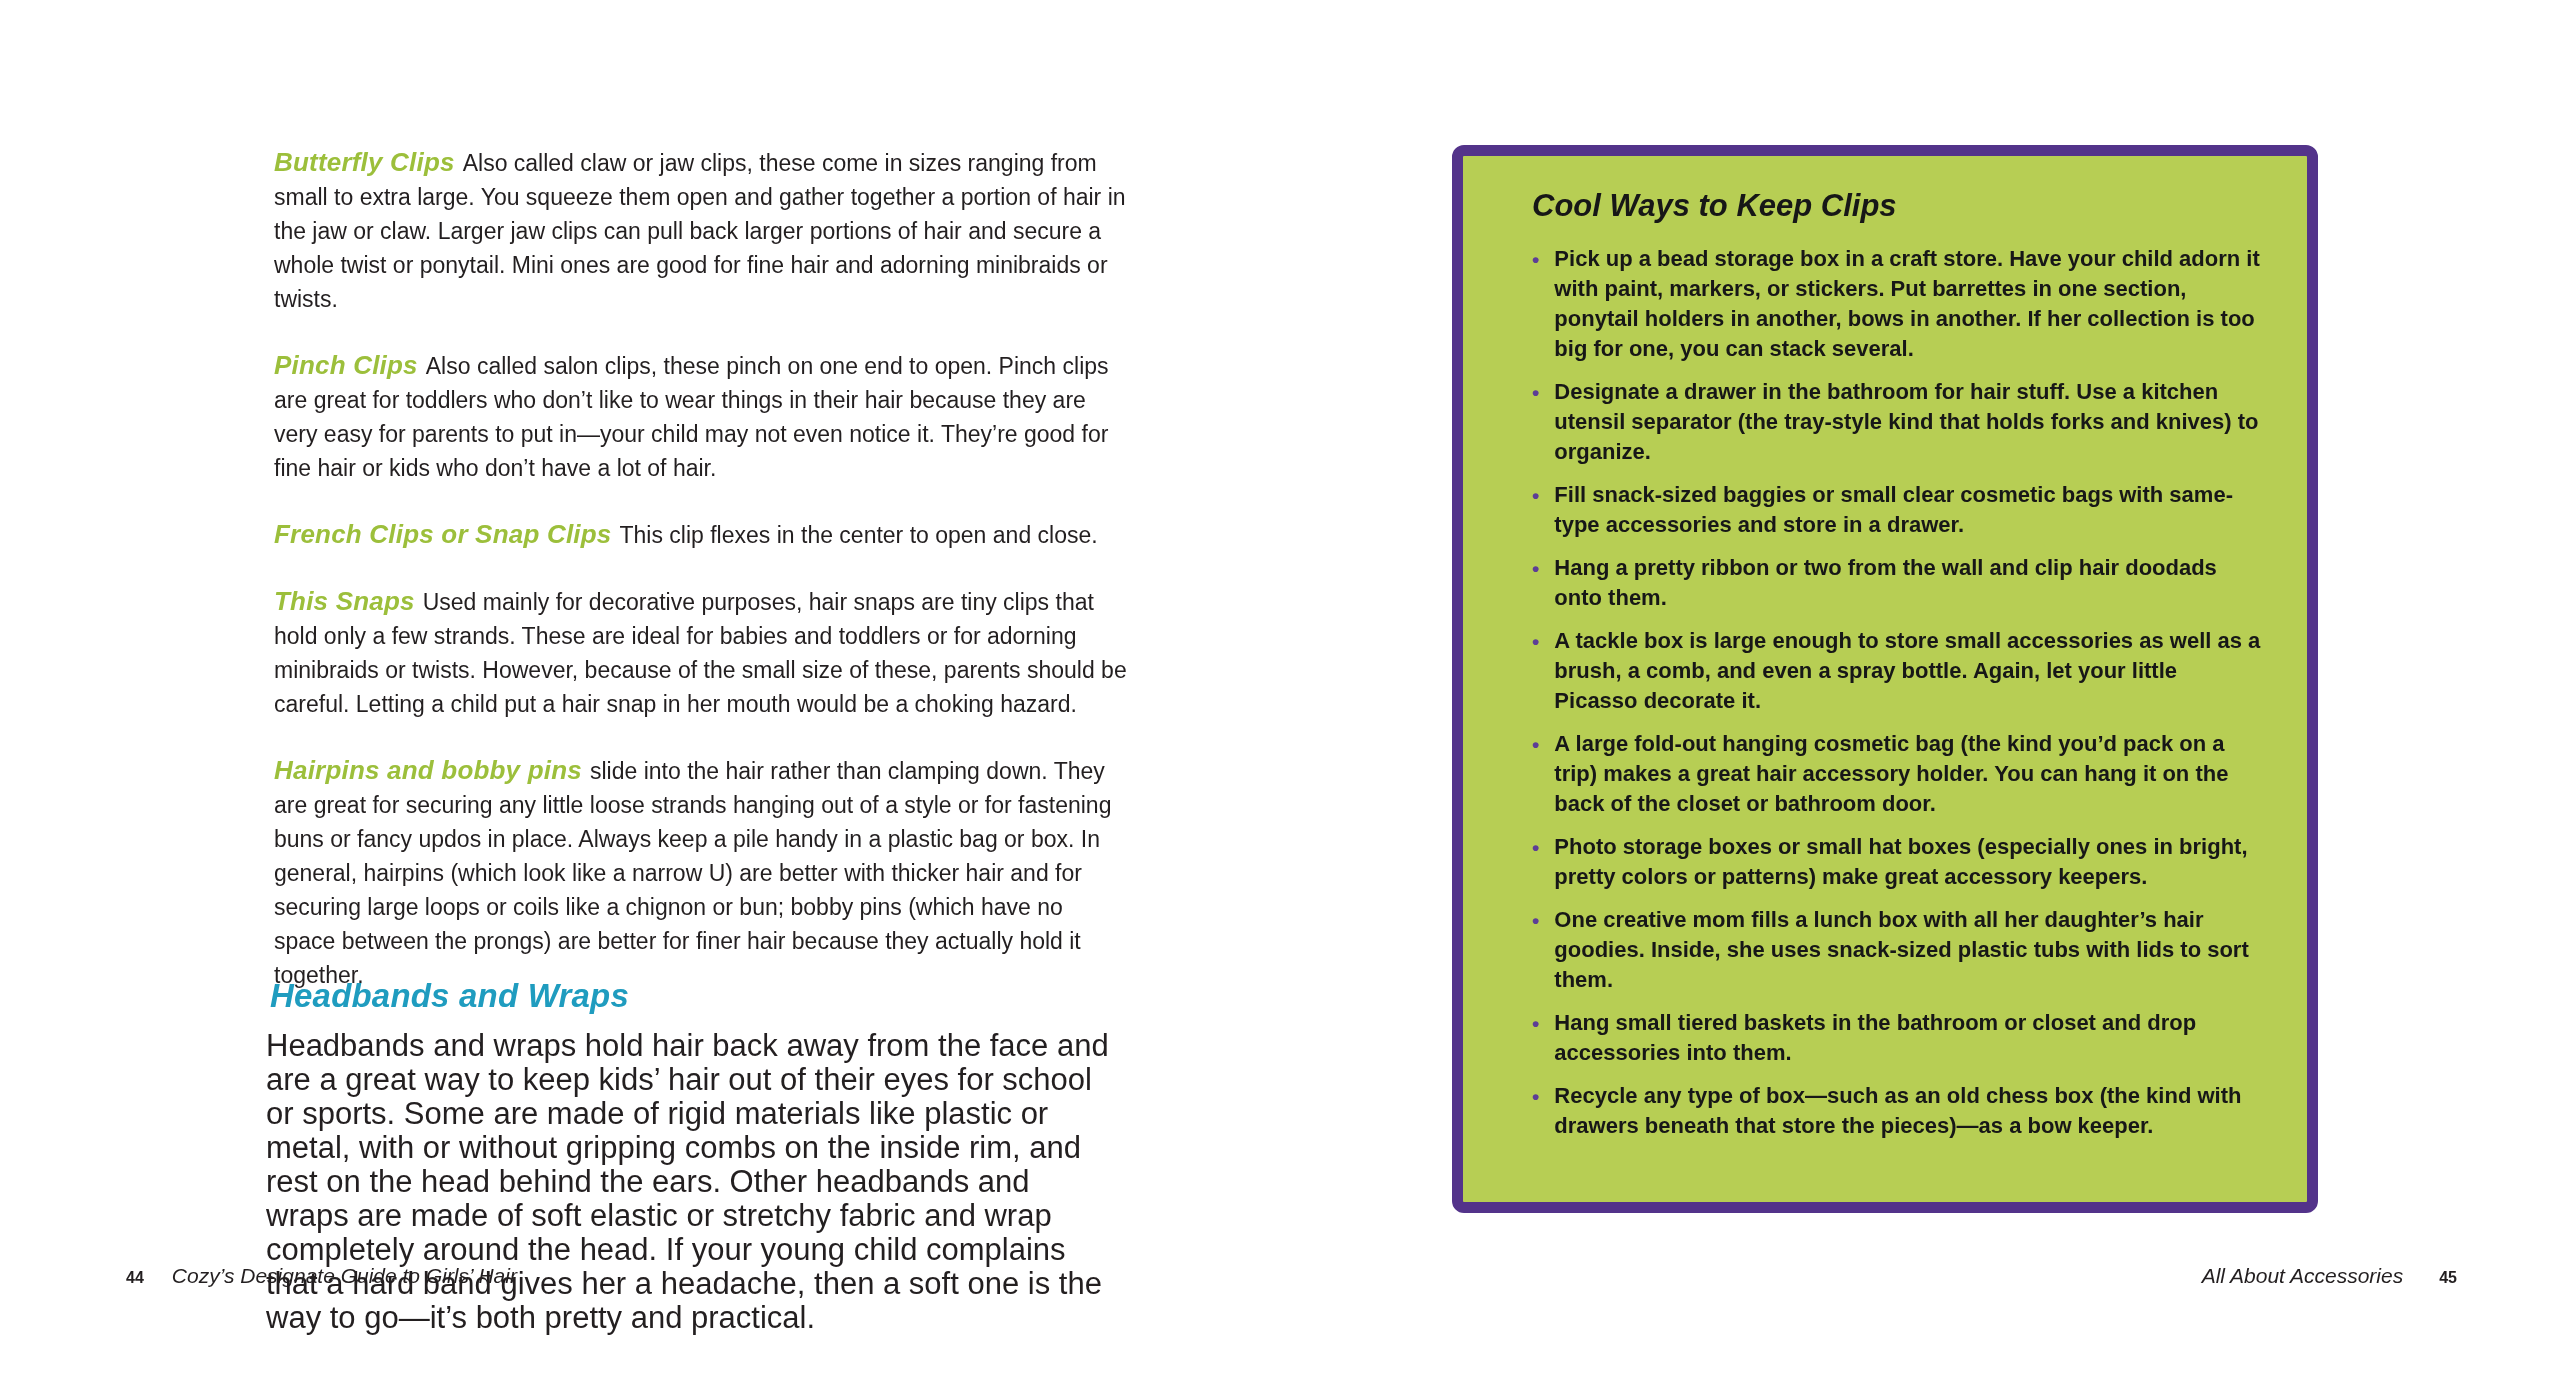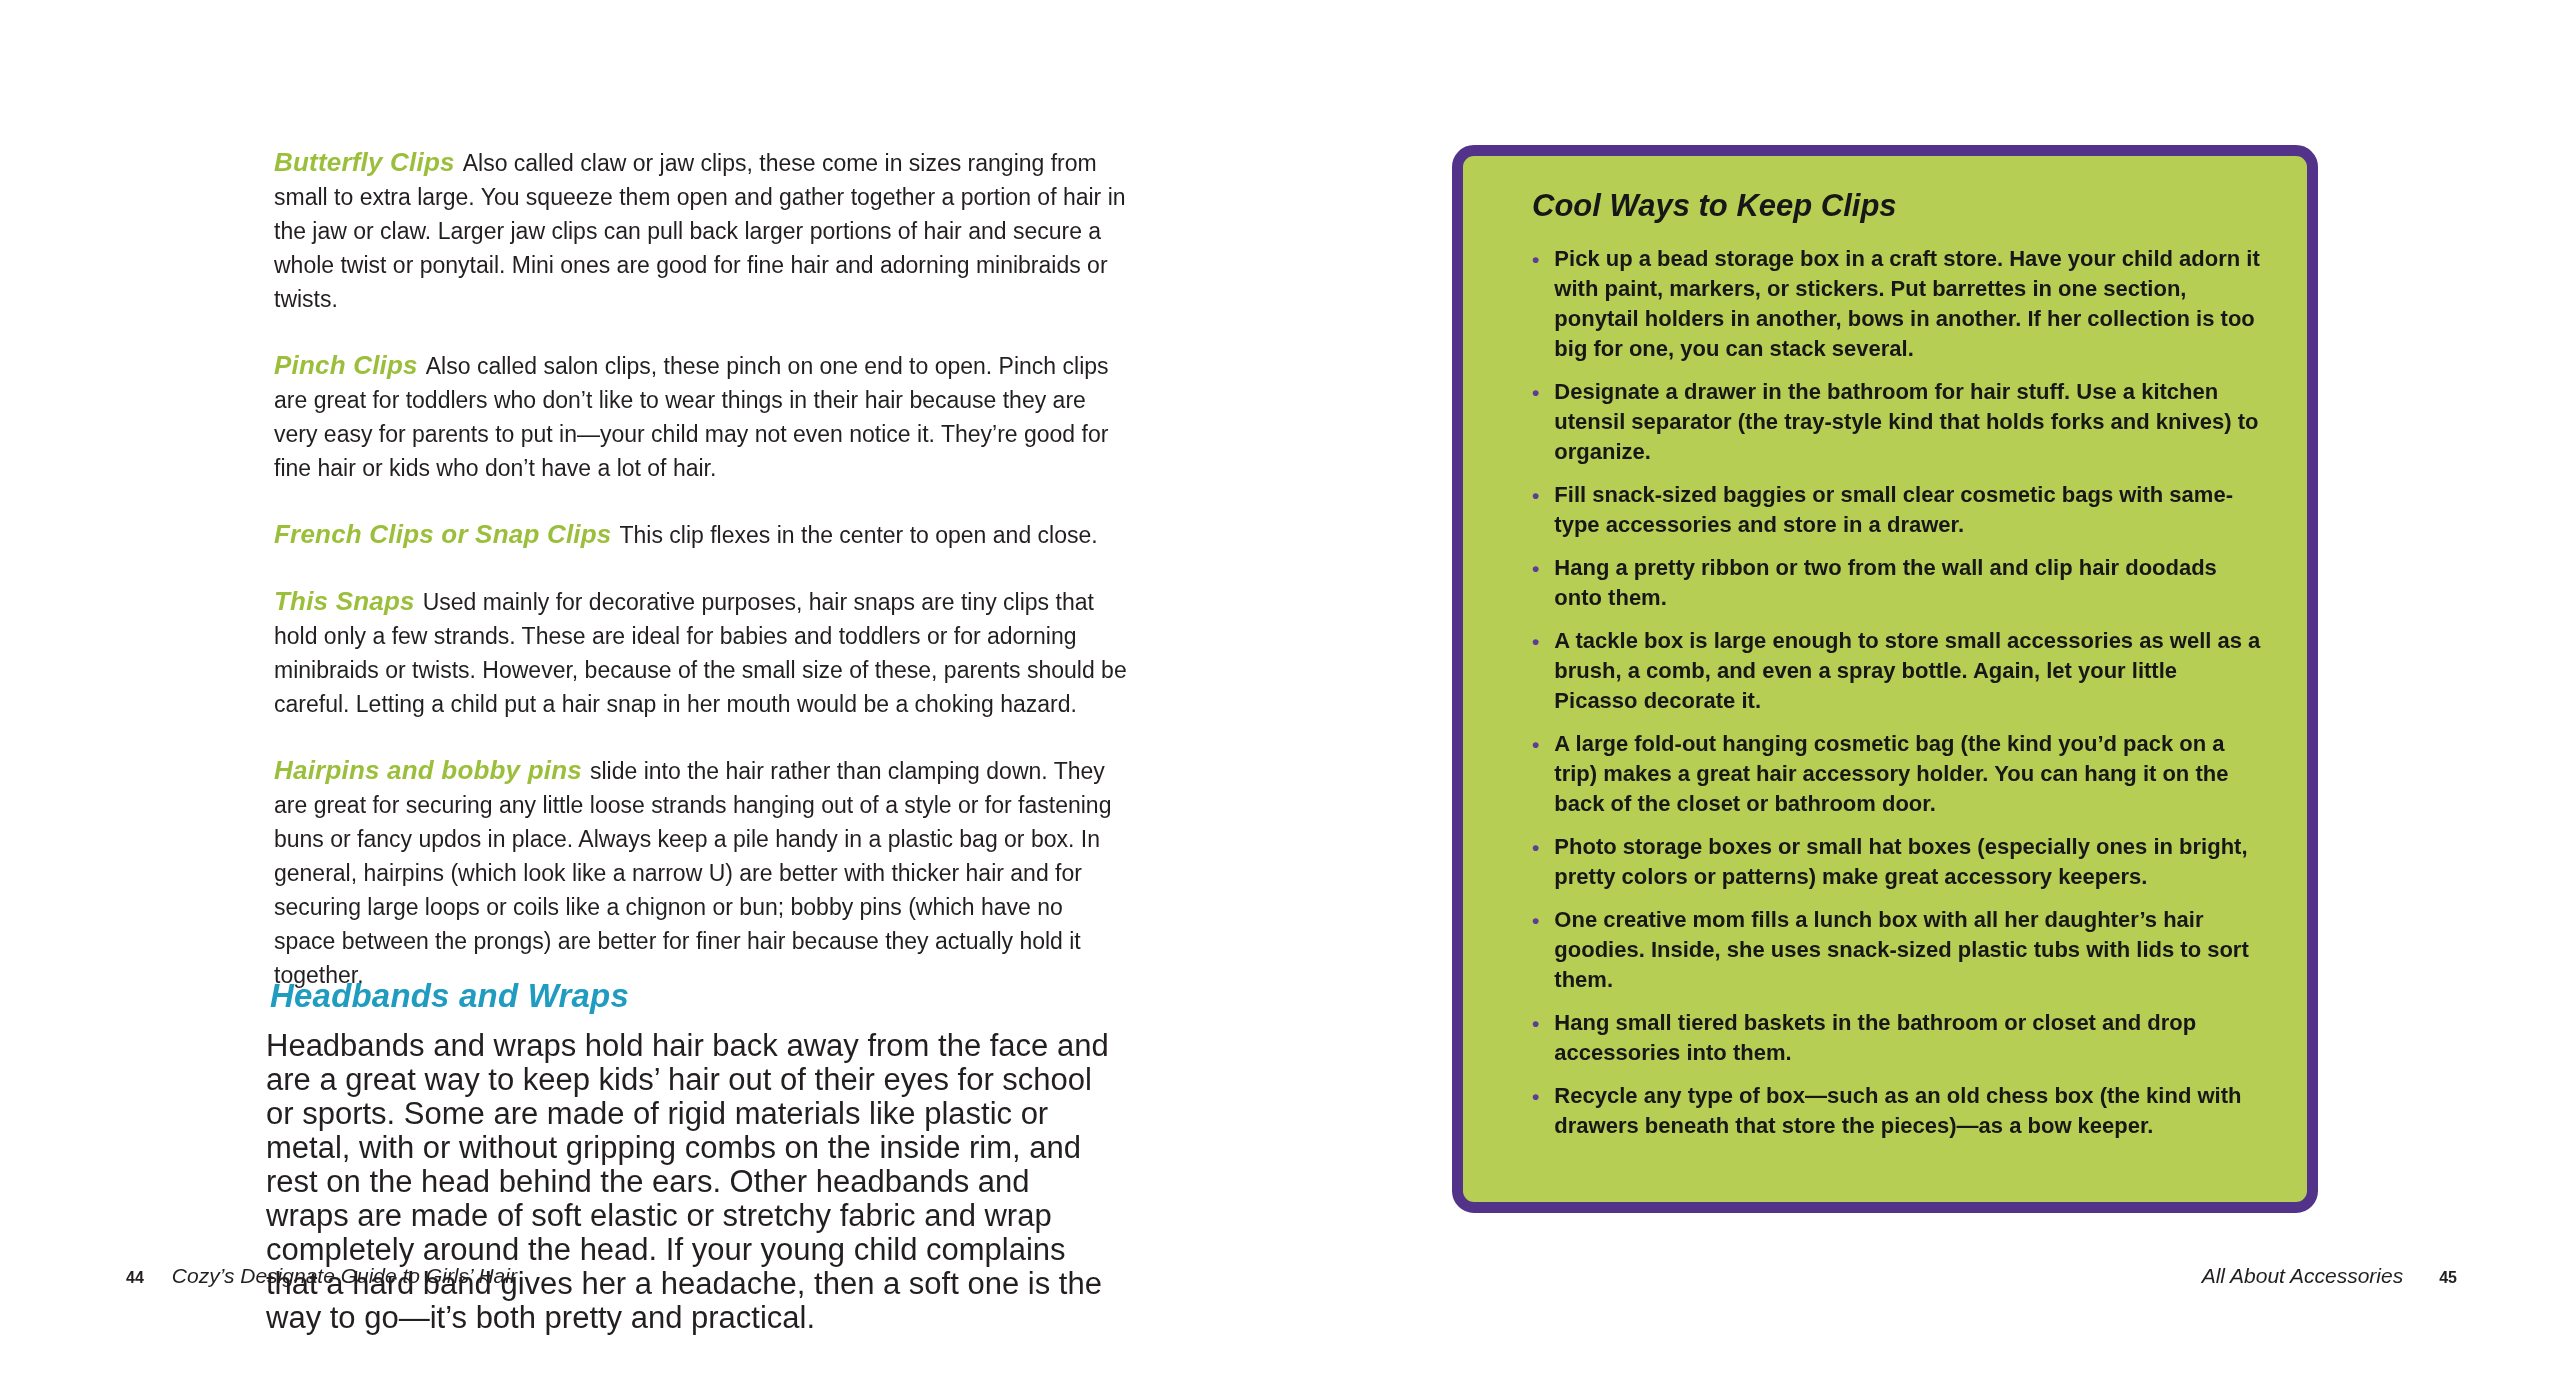--- a/index.html
+++ b/index.html
@@ -30,21 +30,21 @@
     color:var(--section-teal);font-weight:bold;font-style:italic;
     font-size:33px;margin:57px 0 14px 12px;letter-spacing:0.2px;
   }
   .section-body{font-size:31px;line-height:34px;margin:8px;}
 
   
   .tip-box{
     position:absolute;left:1452px;top:145px;width:866px;height:1068px;
     background:var(--box-fill);
     border:11px solid var(--box-border);
-    border-radius:22px;
+    border-radius:12px;
     padding:32px 44px 0 69px;
   }
   .tip-title{font-size:31px;font-weight:bold;font-style:italic;color:#171717;margin:0 0 20px 0;}
   .tip-intro{font-size:23px;font-weight:bold;line-height:31px;margin:0 0 17px 0;color:#171717;}
   .tip-list{list-style:none;margin:0;padding:0;}
   .tip-item{
     display:flex;align-items:flex-start;gap:15px;
     font-size:22px;font-weight:bold;line-height:30px;
     margin:0 0 13px 0;color:#171717;
   }

